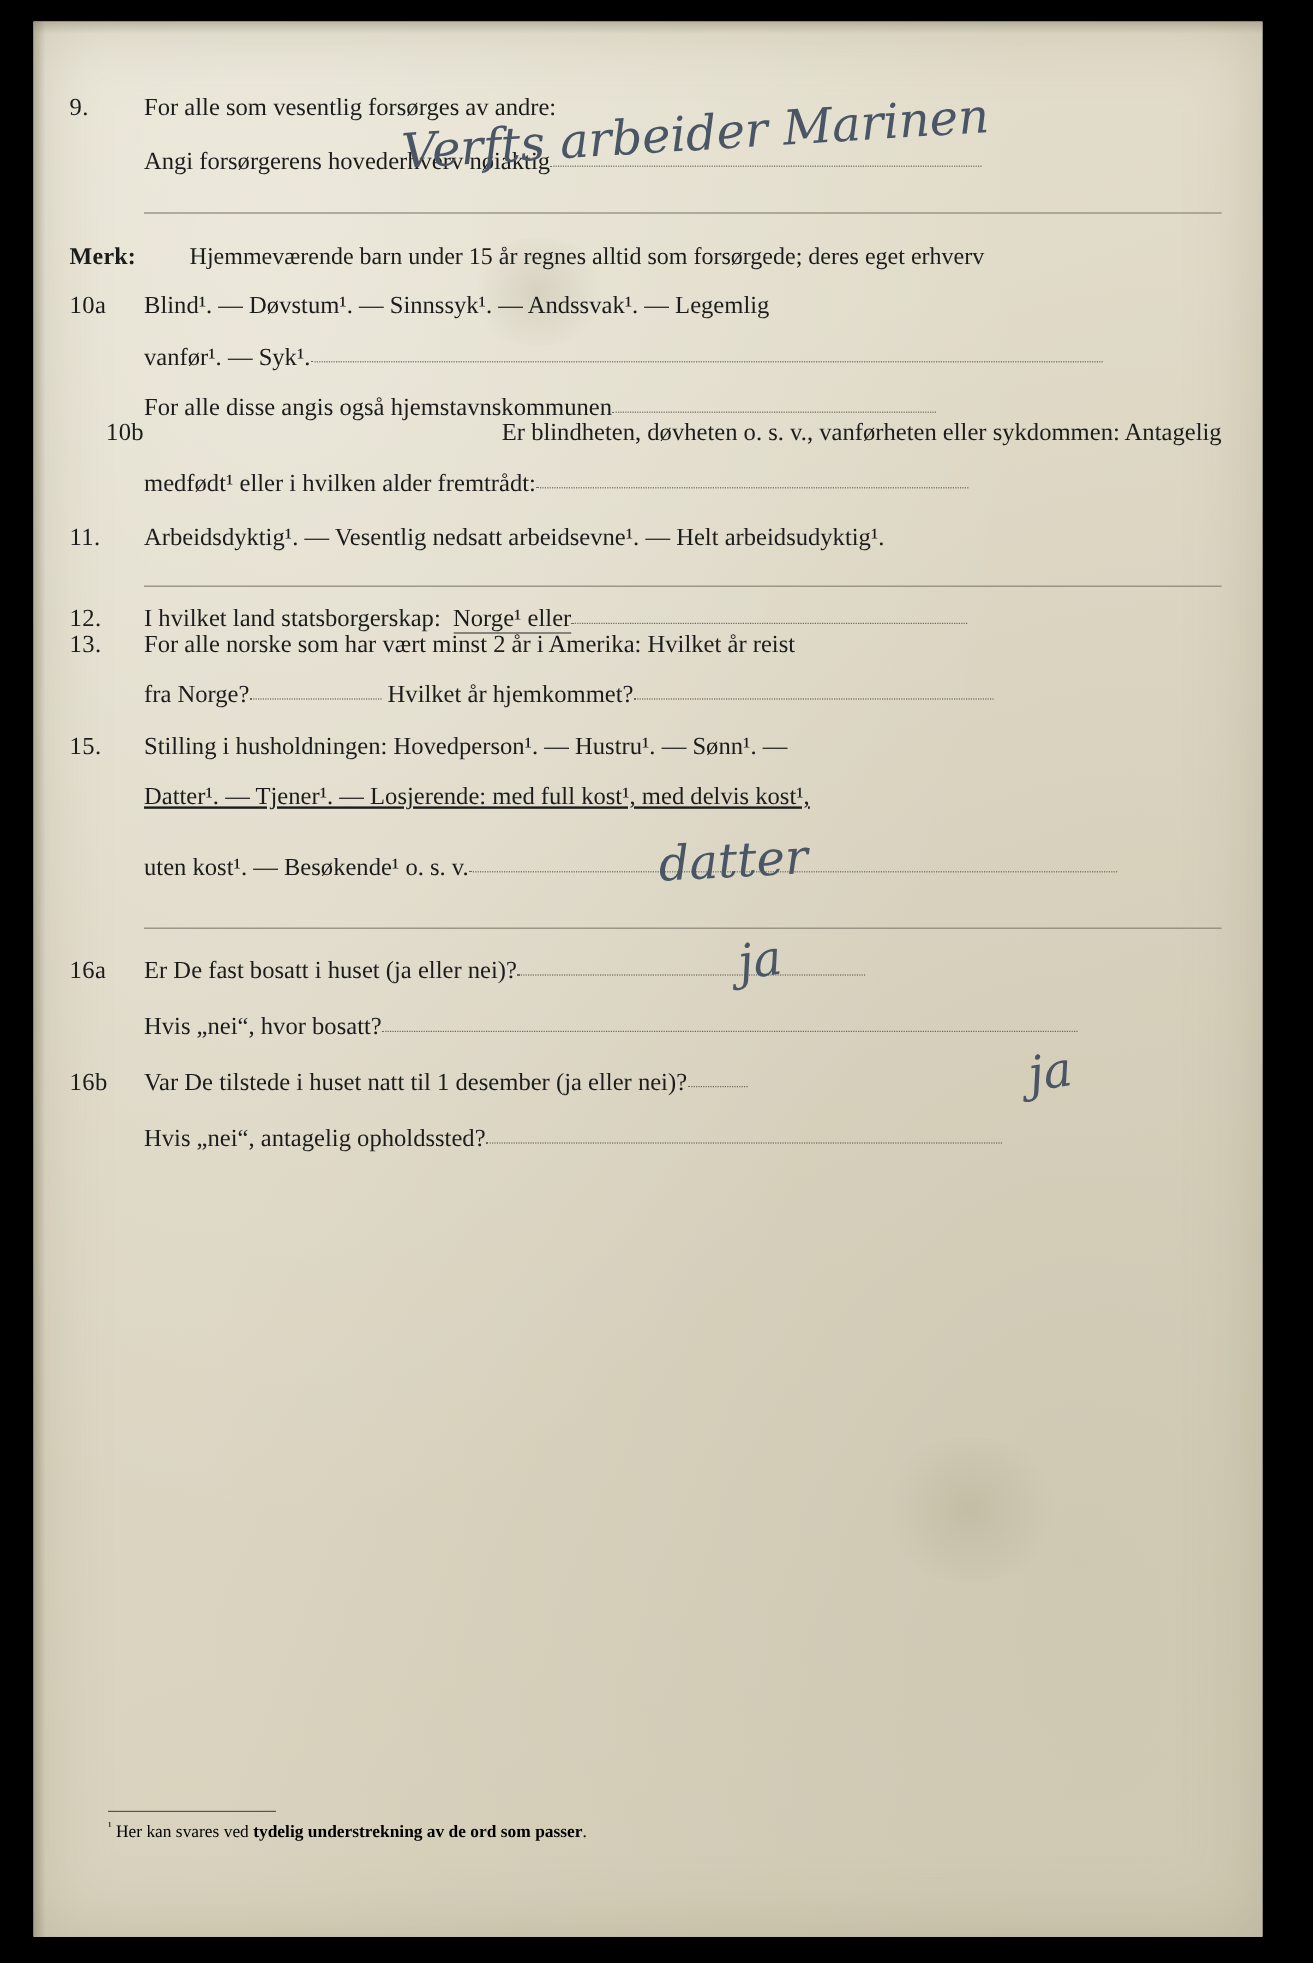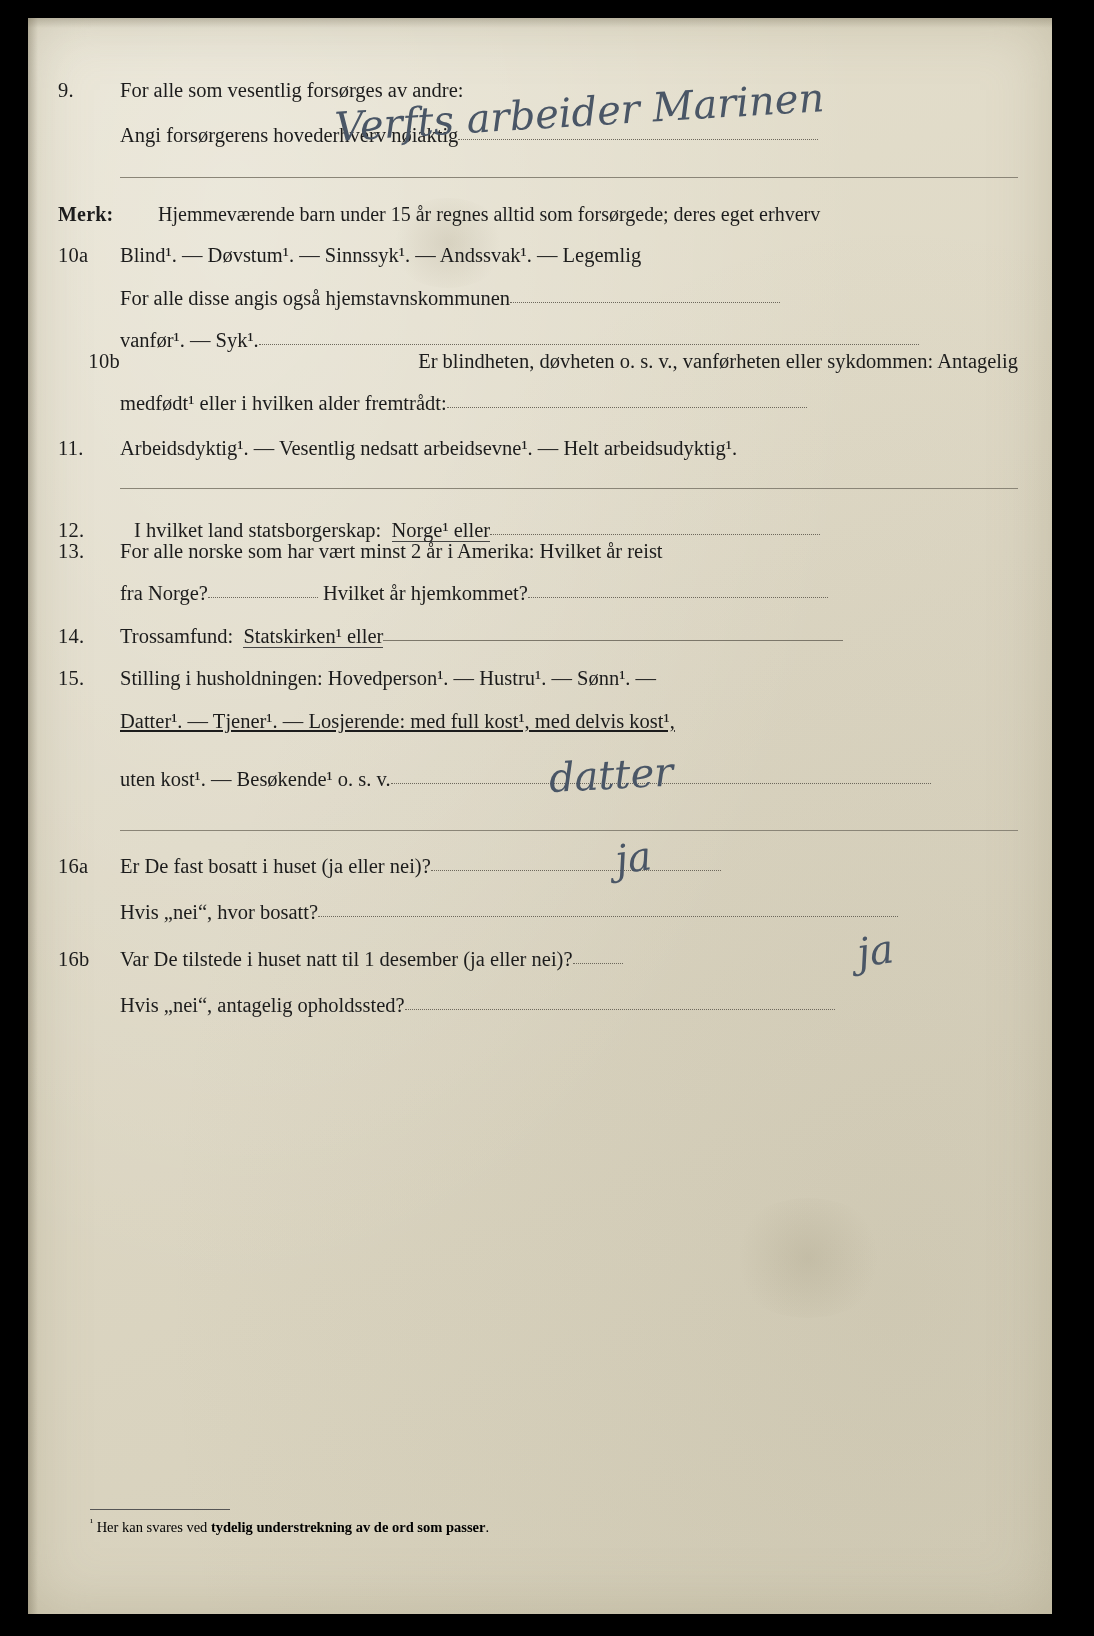--- a/index.html
+++ b/index.html
@@ -176,27 +176,27 @@
 
       <div class="row" style="margin-top:18px;">
         <div class="num">10a</div>
         <div class="body">
           <div class="ln">Blind¹. — Døvstum¹. — Sinnssyk¹. — Andssvak¹. — Legemlig</div>
         </div>
       </div>
       <div class="row" style="margin-top:22px;">
         <div class="num"></div>
         <div class="body">
+          <div class="ln"><span>vanfør¹. — Syk¹.</span><span class="dots" style="width:660px;"></span></div>
+        </div>
+      </div>
+      <div class="row" style="margin-top:22px;">
+        <div class="num"></div>
+        <div class="body">
           <div class="ln"><span>For alle disse angis også hjemstavnskommunen</span><span class="dots" style="width:270px;"></span></div>
-        </div>
-      </div>
-      <div class="row" style="margin-top:22px;">
-        <div class="num"></div>
-        <div class="body">
-          <div class="ln"><span>vanfør¹. — Syk¹.</span><span class="dots" style="width:660px;"></span></div>
         </div>
       </div>
 
       <div class="row" style="text-align:right;">
         <div class="num">10b</div>
         <div class="body">
           <div class="ln">Er blindheten, døvheten o. s. v., vanførheten eller sykdommen: Antagelig</div>
         </div>
       </div>
       <div class="row" style="margin-top:22px;">
@@ -209,46 +209,40 @@
       <div class="row" style="margin-top:24px;">
         <div class="num">11.</div>
         <div class="body">
           <div class="ln">Arbeidsdyktig¹. — Vesentlig nedsatt arbeidsevne¹. — Helt arbeidsudyktig¹.</div>
         </div>
       </div>
       <div style="position:relative; height:44px;">
         <div class="rule" style="top:30px;"></div>
       </div>
 
-      <div class="row" style="margin-top:18px;gap:14px;">
+      <div class="row" style="margin-top:4px;">
         <div class="num">12.</div>
         <div class="body">
           <div class="ln"><span>I hvilket land statsborgerskap:</span>&nbsp;&nbsp;<span class="underl">Norge¹ eller</span><span class="dots" style="width:330px;"></span></div>
         </div>
       </div>
 
       <div class="row" style="">
         <div class="num">13.</div>
         <div class="body">
           <div class="ln">For alle norske som har vært minst 2 år i Amerika:  Hvilket år reist</div>
         </div>
       </div>
       <div class="row" style="margin-top:22px;">
         <div class="num"></div>
         <div class="body">
           <div class="ln"><span>fra Norge?</span><span class="dots" style="width:110px;"></span>&nbsp;<span>Hvilket år hjemkommet?</span><span class="dots" style="width:300px;"></span></div>
         </div>
       </div>
 
-      <div class="row" style="margin-top:22px;">
-        <div class="num">14.</div>
-        <div class="body">
-          <div class="ln"><span>Trossamfund:</span>&nbsp;&nbsp;<span class="underl">Statskirken¹ eller</span><span class="solid" style="width:460px;"></span></div>
-        </div>
-      </div>
 
       <div class="row" style="margin-top:22px;">
         <div class="num">15.</div>
         <div class="body">
           <div class="ln">Stilling i husholdningen:  Hovedperson¹. — Hustru¹. — Sønn¹. —</div>
         </div>
       </div>
       <div class="row" style="margin-top:22px;text-decoration:underline;">
         <div class="num"></div>
         <div class="body">

